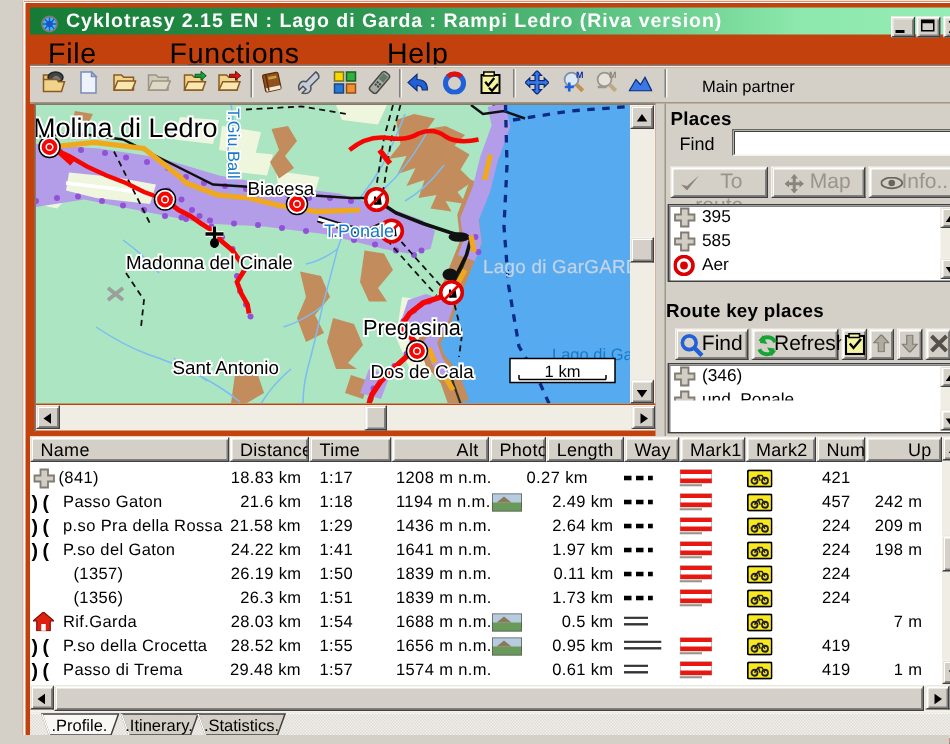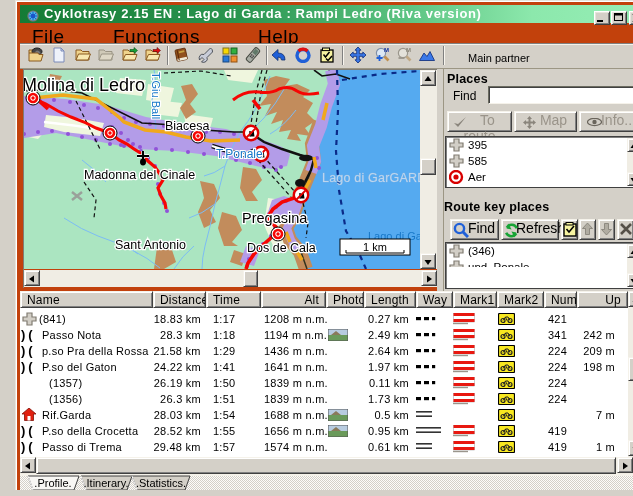--- a/index.html
+++ b/index.html
@@ -565,21 +565,21 @@
   </div>
   <div id="TROWS">
   <div class="trow" style="top:20px">
           <svg style="position:absolute;left:2px;top:1px" width="15" height="14" viewBox="0 0 15 14">
             <path d="M5 1 H10 V5 H14 V9 H10 V13 H5 V9 H1 V5 H5 Z" fill="#d2cec6" stroke="#817c72" stroke-width="1.2"></path>
           </svg>
           <span class="c" style="left:19px">(841)</span>
           <span class="c" style="left:133px;width:48px;text-align:right">18.83 km</span>
           <span class="c" style="left:193px">1:17</span>
           <span class="c" style="left:244px">1208 m n.m.</span>
-          <span class="c" style="left:314px;width:75px;text-align:right">0.27 km</span>
+          <span class="c" style="left:314px;width:75px;text-align:center">0.27 km</span>
           <svg style="position:absolute;left:396px;top:6px" width="24" height="4" viewBox="0 0 24 4">
             <rect x="0" y="0" width="5" height="3.2" fill="#000"></rect>
             <rect x="8" y="0" width="5" height="3.2" fill="#000"></rect>
             <rect x="16" y="0" width="3.2" height="3.2" fill="#000"></rect>
           </svg>
           <svg style="position:absolute;left:433px;top:2px" width="22" height="12" viewBox="0 0 22 12">
             <rect x="0.5" y="0" width="21" height="9" fill="#fff" stroke="#999" stroke-width="0.5"></rect>
             <rect x="0.5" y="0" width="21" height="3" fill="#e81810"></rect>
             <rect x="0.5" y="6" width="21" height="3" fill="#e81810"></rect>
             <rect x="0" y="9.8" width="15" height="1.4" fill="#9a958c"></rect>
@@ -587,22 +587,22 @@
           <svg style="position:absolute;left:478px;top:2px" width="17" height="12" viewBox="0 0 17 12">
             <rect x="0.5" y="0.5" width="16" height="11" rx="1" fill="#f8e820" stroke="#000" stroke-width="1.2"></rect>
             <circle cx="5" cy="7.5" r="2" fill="none" stroke="#222" stroke-width="1.2"></circle>
             <circle cx="12" cy="7.5" r="2" fill="none" stroke="#222" stroke-width="1.2"></circle>
             <path d="M5 7.5 L7.5 4 H10 L12 7.5 M7.5 4 L8.8 7.5" stroke="#222" stroke-width="1" fill="none"></path>
           </svg>
           <span class="c" style="left:528px">421</span>
         </div>
   <div class="trow" style="top:36px">
           <span style="position:absolute;left:1px;top:0;font-weight:bold;font-size:13px;letter-spacing:3px">)(</span>
-          <span class="c" style="left:22px">Passo Nota</span>
-          <span class="c" style="left:133px;width:48px;text-align:right">28.3 km</span>
+          <span class="c" style="left:22px">Passo Gaton</span>
+          <span class="c" style="left:133px;width:48px;text-align:right">21.6 km</span>
           <span class="c" style="left:193px">1:18</span>
           <span class="c" style="left:244px">1194 m n.m.</span>
           <svg style="position:absolute;left:308px;top:2px" width="20" height="12" viewBox="0 0 20 12">
             <rect width="20" height="12" fill="#b8cce0"></rect>
             <rect y="6" width="20" height="6" fill="#6a9a5a"></rect>
             <path d="M3 6 L8 2 L13 6 Z" fill="#8a7a5a"></path>
             <rect width="20" height="12" fill="none" stroke="#555" stroke-width="1"></rect>
           </svg>
           <span class="c" style="left:314px;width:75px;text-align:right">2.49 km</span>
           <svg style="position:absolute;left:396px;top:6px" width="24" height="4" viewBox="0 0 24 4">
@@ -615,21 +615,21 @@
             <rect x="0.5" y="0" width="21" height="3" fill="#e81810"></rect>
             <rect x="0.5" y="6" width="21" height="3" fill="#e81810"></rect>
             <rect x="0" y="9.8" width="15" height="1.4" fill="#9a958c"></rect>
           </svg>
           <svg style="position:absolute;left:478px;top:2px" width="17" height="12" viewBox="0 0 17 12">
             <rect x="0.5" y="0.5" width="16" height="11" rx="1" fill="#f8e820" stroke="#000" stroke-width="1.2"></rect>
             <circle cx="5" cy="7.5" r="2" fill="none" stroke="#222" stroke-width="1.2"></circle>
             <circle cx="12" cy="7.5" r="2" fill="none" stroke="#222" stroke-width="1.2"></circle>
             <path d="M5 7.5 L7.5 4 H10 L12 7.5 M7.5 4 L8.8 7.5" stroke="#222" stroke-width="1" fill="none"></path>
           </svg>
-          <span class="c" style="left:528px">341</span>
+          <span class="c" style="left:528px">457</span>
           <span class="c" style="left:545px;width:50px;text-align:right">242 m</span>
         </div>
   <div class="trow" style="top:52px">
           <span style="position:absolute;left:1px;top:0;font-weight:bold;font-size:13px;letter-spacing:3px">)(</span>
           <span class="c" style="left:22px">p.so Pra della Rossa</span>
           <span class="c" style="left:133px;width:48px;text-align:center">21.58 km</span>
           <span class="c" style="left:193px">1:29</span>
           <span class="c" style="left:244px">1436 m n.m.</span>
           <span class="c" style="left:314px;width:75px;text-align:right">2.64 km</span>
           <svg style="position:absolute;left:396px;top:6px" width="24" height="4" viewBox="0 0 24 4">

